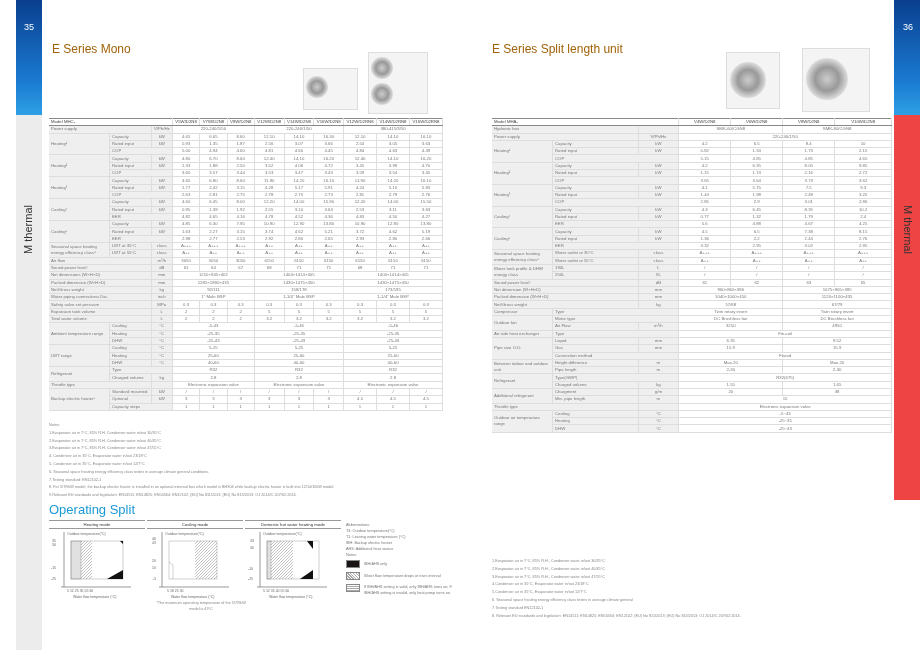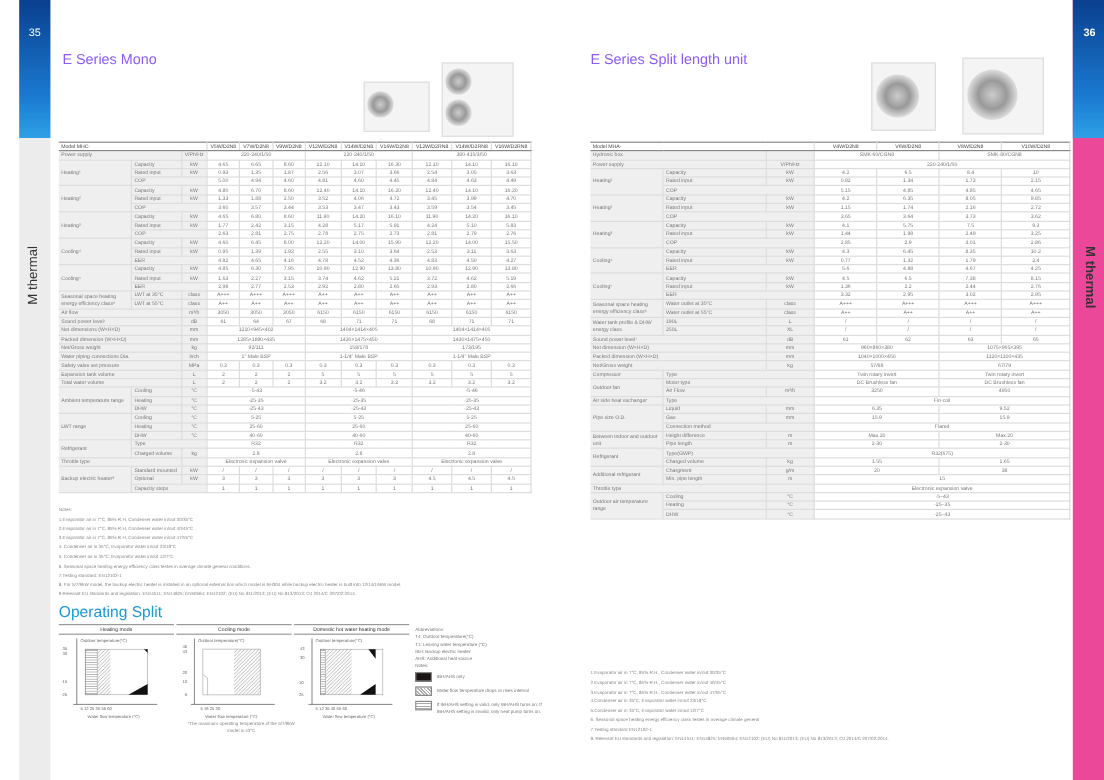--- a/index.html
+++ b/index.html
@@ -2,25 +2,25 @@
 <html><head>
 <meta charset="utf-8">
 <style>
   html,body{margin:0;padding:0;}
   body{width:920px;height:650px;position:relative;overflow:hidden;background:#fff;font-family:"Liberation Sans",sans-serif;color:#666;}
   .page{position:absolute;top:0;height:650px;width:460px;background:#fff;}
   .page.left{left:16px;}
   .page.right{left:460px;}
   .side-left{position:absolute;left:0;top:0;width:26px;height:650px;background:#ececec;}
   .side-left .blue{position:absolute;left:0;top:0;width:26px;height:115px;background:linear-gradient(180deg,#0a3f8f 0%,#1a7ad0 70%,#2ea0e6 100%);border-bottom-right-radius:0;}
-  .side-right{position:absolute;right:0;top:0;width:26px;height:650px;background:#ec4899;font-weight:bold;}
+  .side-right{position:absolute;right:0;top:0;width:26px;height:500px;background:#ef4444;}
   .side-right .blue{position:absolute;right:0;top:0;width:26px;height:115px;background:linear-gradient(180deg,#0a3f8f 0%,#1a7ad0 70%,#2ea0e6 100%);}
   .pagenum{position:absolute;top:22px;font-size:9px;color:#fff;}
   .vtext{position:absolute;top:205px;font-size:11px;color:#333;writing-mode:vertical-rl;}
-  .title{position:absolute;top:42px;font-size:12px;color:#8b5cf6;}
+  .title{position:absolute;top:42px;font-size:12px;color:#a16207;}
   .product{position:absolute;background:#f4f4f4;border:1px solid #ddd;}
   .fan{position:absolute;border-radius:50%;background:radial-gradient(circle,#ccc 0%,#999 40%,#ddd 70%,#bbb 100%);}
   table.spec{position:absolute;border-collapse:collapse;font-size:4.3px;color:#777;}
   table.spec td{border-bottom:1px solid #ddd;border-right:1px solid #ddd;padding:0 2px;height:6.3px;line-height:6px;text-align:center;white-space:nowrap;}
   table.spec td.lab{background:#efefef;text-align:left;}
   table.spec tr.head td{border-top:1px solid #888;border-bottom:1px solid #888;background:#fff;color:#444;}
   .notes{position:absolute;font-size:3.8px;color:#888;line-height:7.8px;}
   .ol-title{position:absolute;left:33px;top:502px;font-size:13px;color:#1a9ad6;}
   .chart{position:absolute;top:520px;width:96px;height:78px;border-top:1px solid #999;}
   .chart .hd{font-size:4.3px;color:#333;text-align:center;border-bottom:1px solid #999;height:7px;line-height:7px;}

